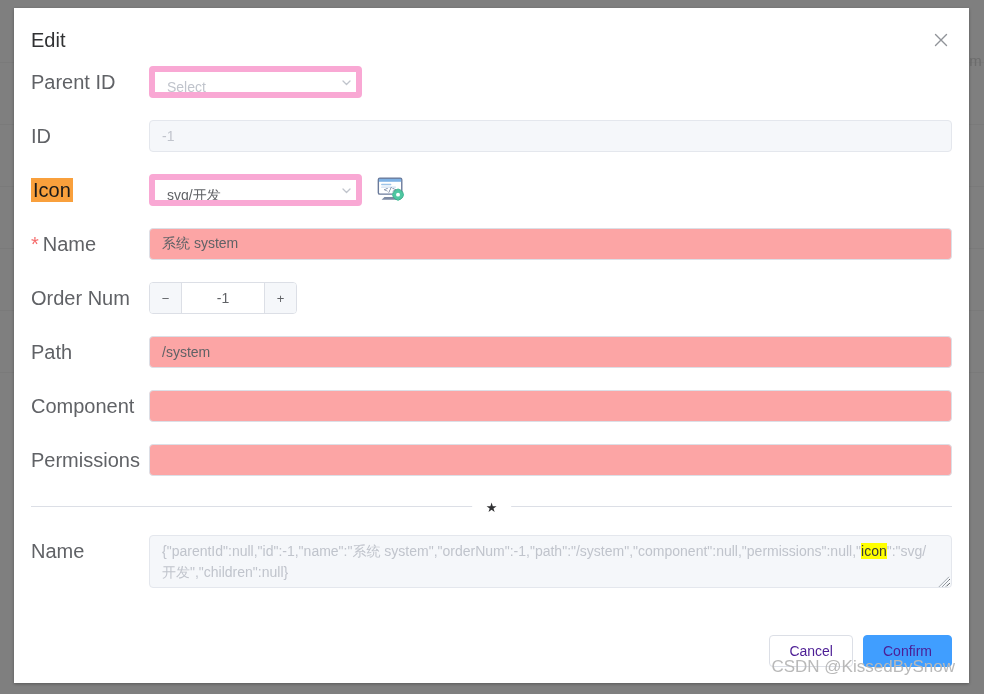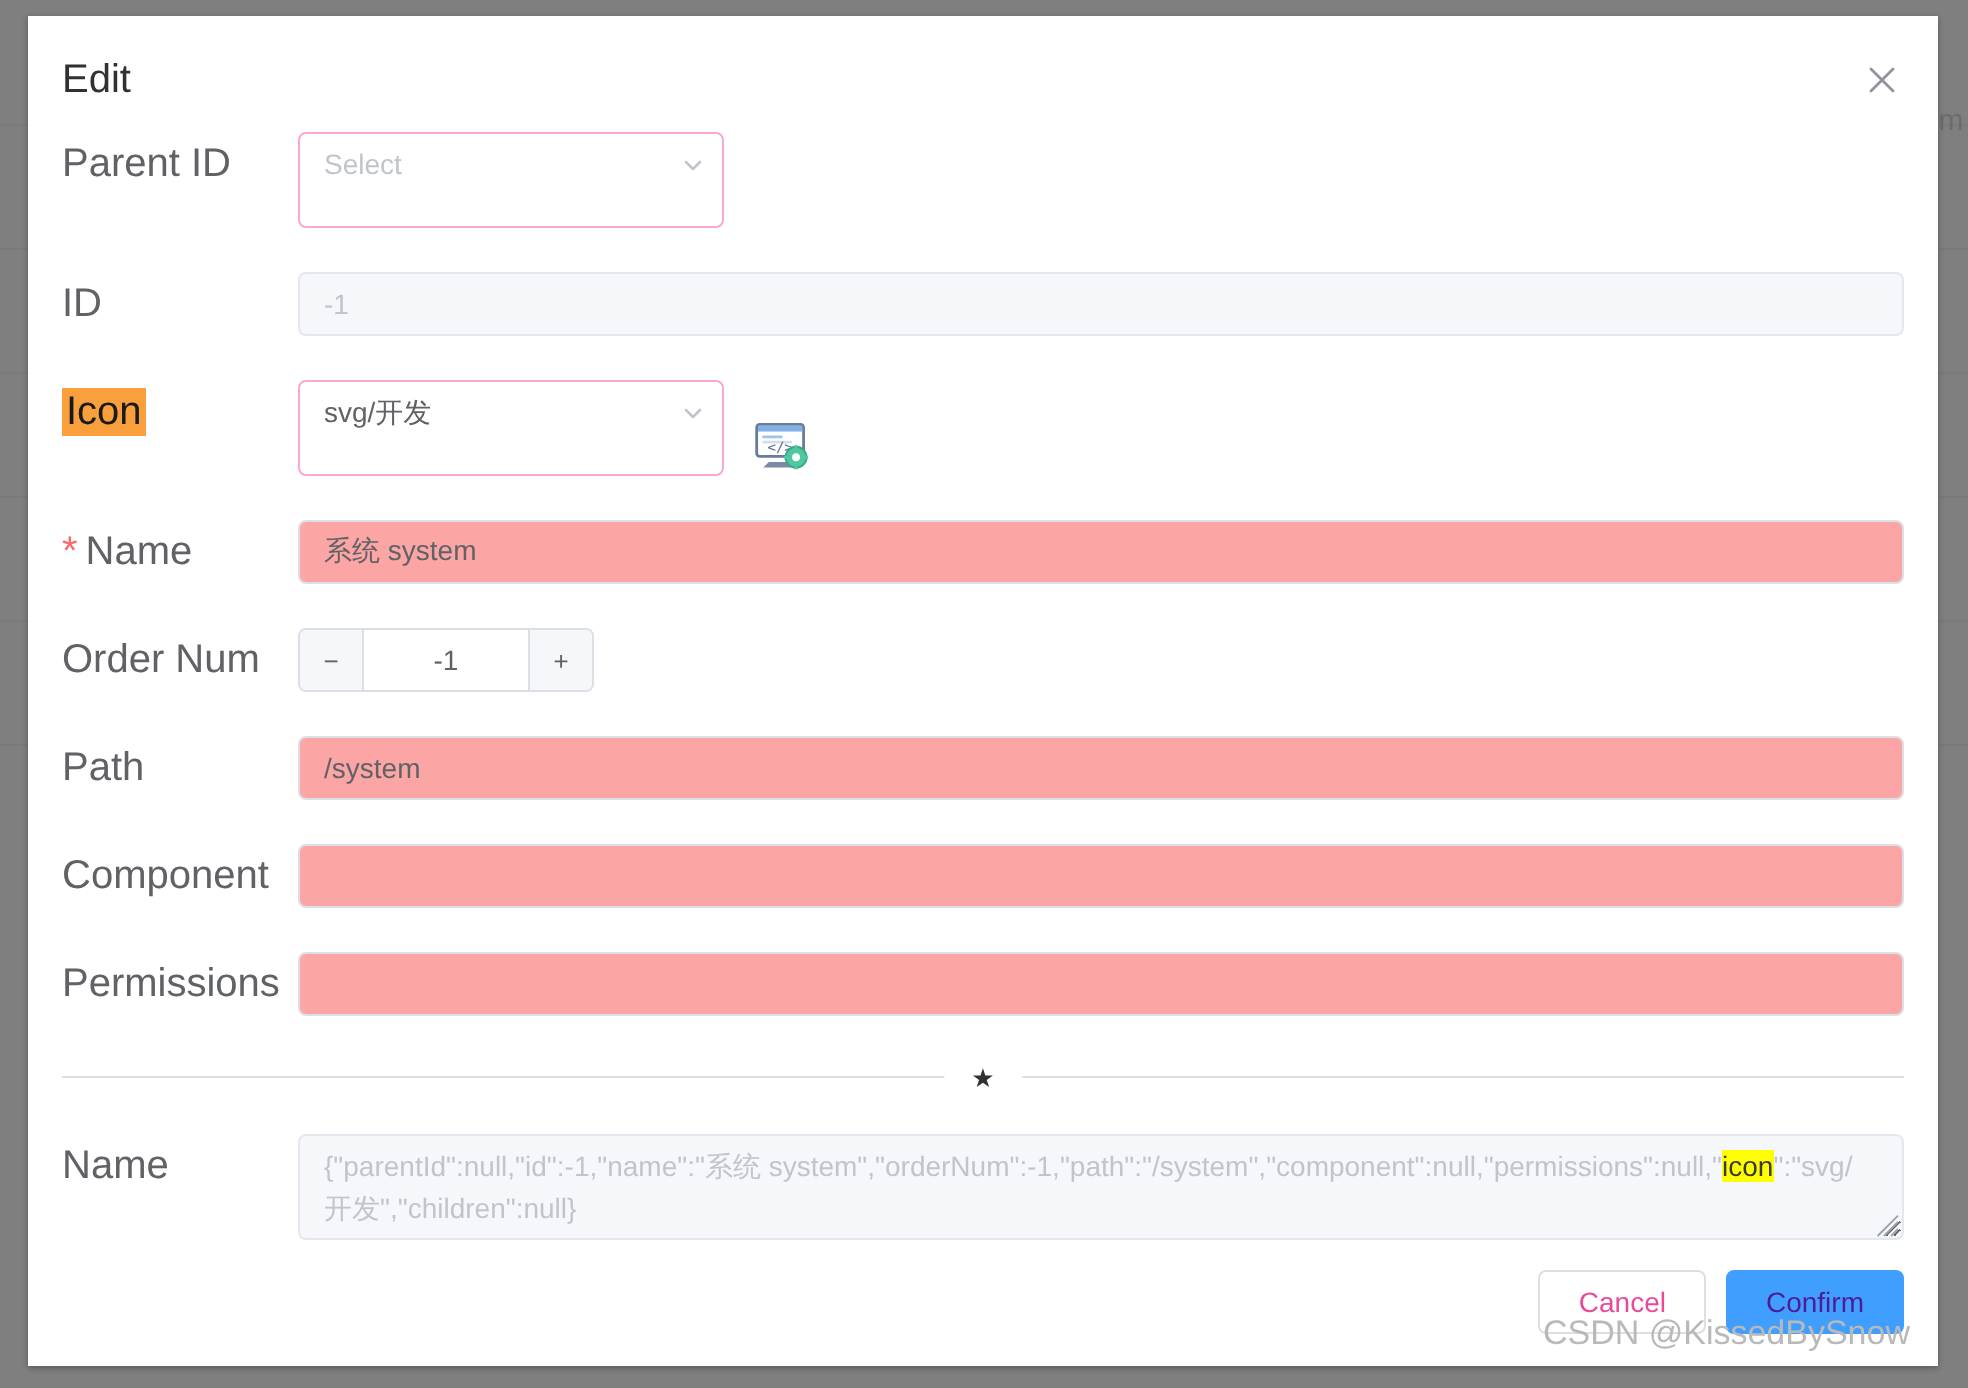--- a/index.html
+++ b/index.html
@@ -133,23 +133,23 @@
   }
 
   
   .select-wrap {
     position: relative;
     width: 213px;
   }
   .select-box {
     box-sizing: border-box;
     width: 100%;
-    height: 48px;
+    height: 32px;
     line-height: 30px;
-    border: 1px solid #f9a8d4;
+    border: 6px solid #f9a8d4;
     border-radius: 4px;
     background: #fff;
     font-size: 14px;
     color: #606266;
     padding: 0 30px 0 12px;
     white-space: nowrap;
     overflow: hidden;
     text-overflow: ellipsis;
     cursor: pointer;
   }
@@ -158,21 +158,21 @@
     position: absolute;
     right: 9px;
     top: 0;
     height: 32px;
     display: flex;
     align-items: center;
     color: #c0c4cc;
     pointer-events: none;
   }
 
-  .icon-row-inner { display: flex; align-items: flex-end; }
+  .icon-row-inner { display: flex; align-items: flex-start; }
 
   .svg-preview {
     width: 30px;
     height: 30px;
     margin-left: 14px;
     display: block;
   }
 
   
   .stepper {
@@ -269,21 +269,21 @@
   .btn {
     box-sizing: border-box;
     height: 32px;
     padding: 0 19px;
     border-radius: 4px;
     font-size: 14px;
     line-height: 30px;
     cursor: pointer;
     border: 1px solid #dcdfe6;
     background: #fff;
-    color: #ec4899;
+    color: #4c1d95;
     font-family: "Liberation Sans", "DejaVu Sans", sans-serif;
   }
   .btn.primary {
     background: #409eff;
     border-color: #409eff;
     color: #4c1d95;
   }
 
   
   .watermark {

